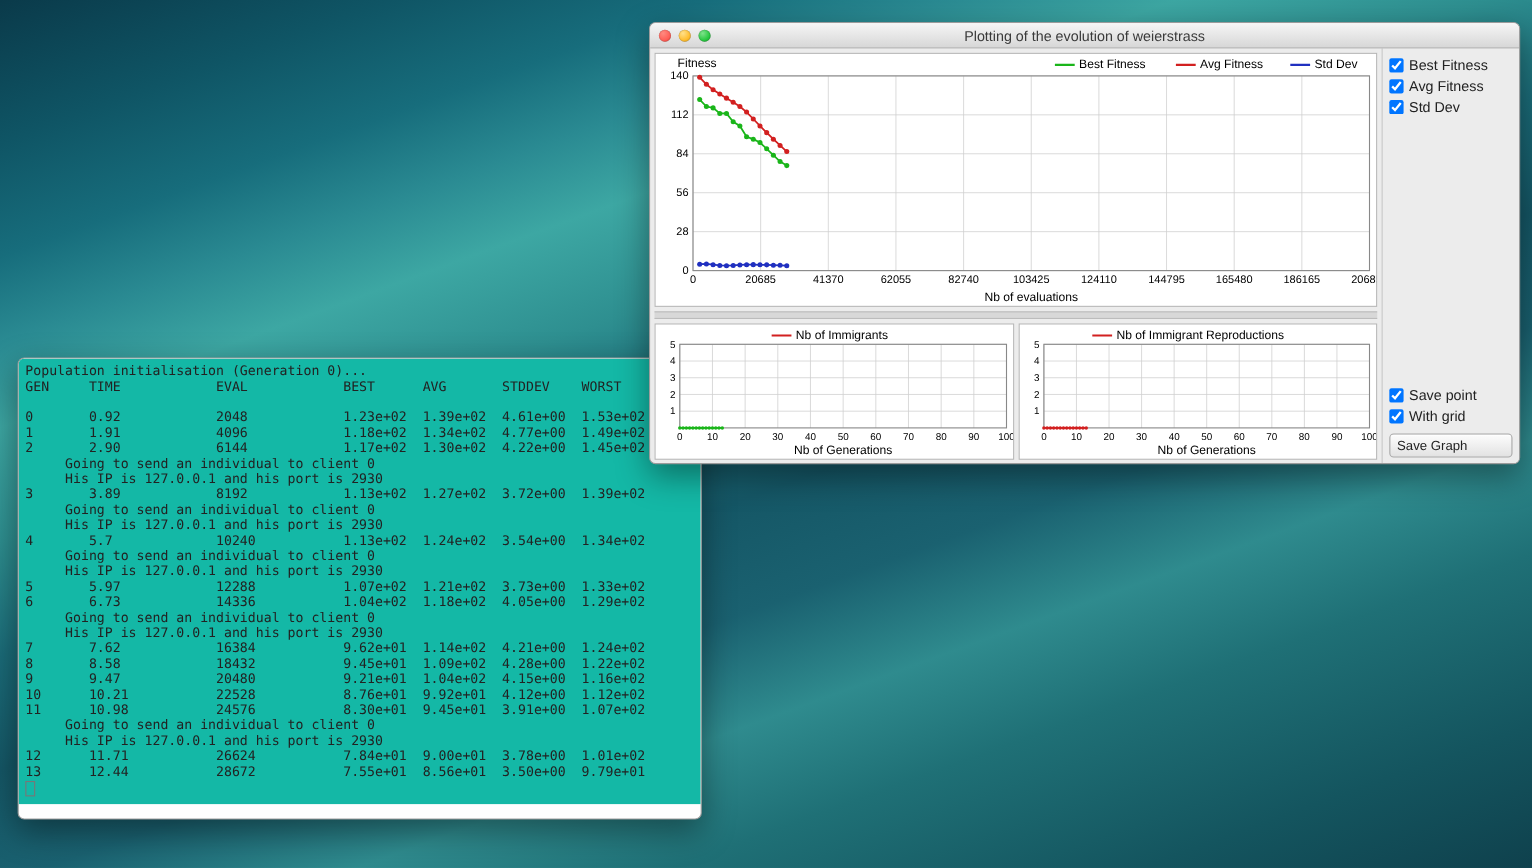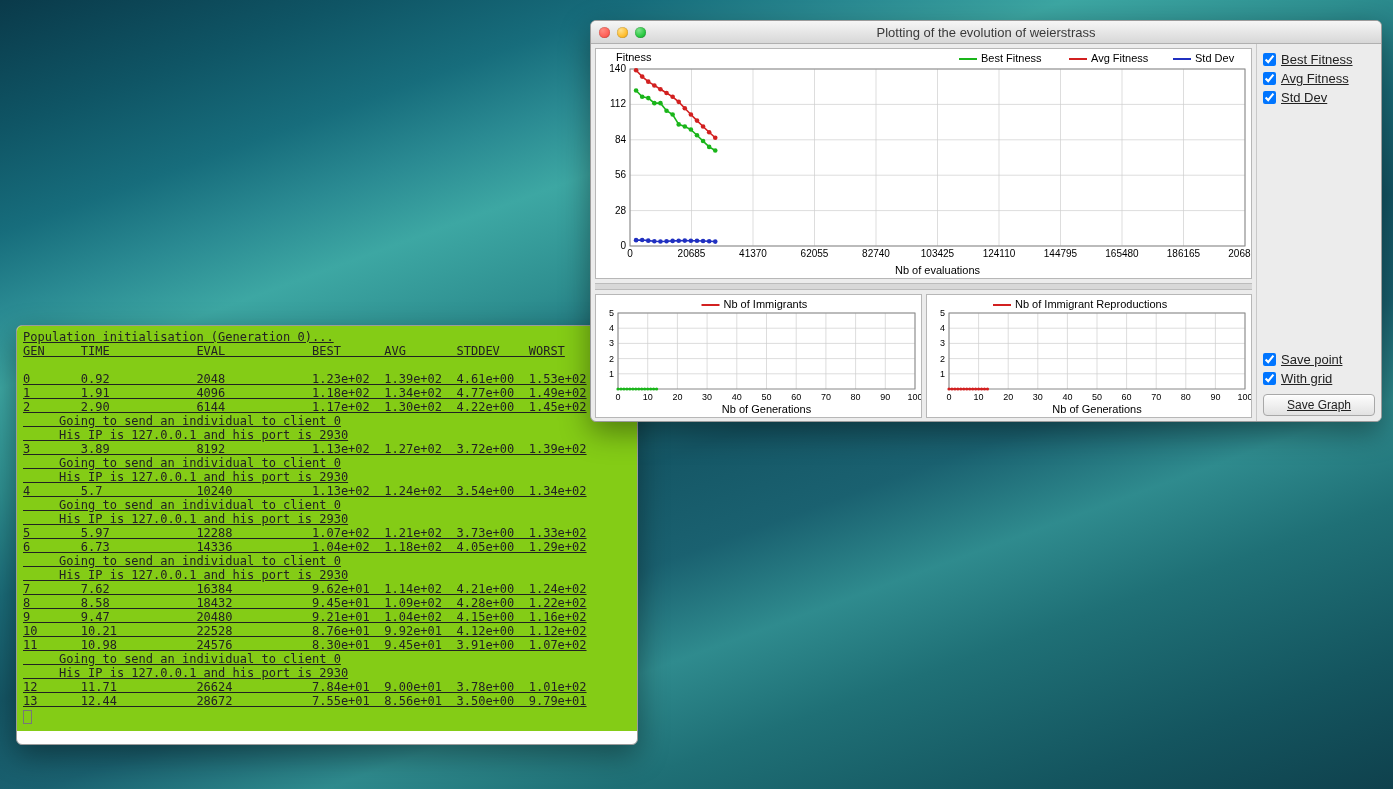--- a/index.html
+++ b/index.html
@@ -10,21 +10,20 @@
     overflow: hidden;
     color: #222;
   }
   .window {
     position: absolute;
     background: #ececec;
     border: 1px solid #9b9b9b;
     border-radius: 6px;
     box-shadow: 0 10px 30px rgba(0,0,0,0.4);
     overflow: hidden;
-    text-decoration: underline;
   }
   .titlebar {
     height: 22px;
     background: linear-gradient(#f6f6f6, #d7d7d7);
     border-bottom: 1px solid #b0b0b0;
     display: flex;
     align-items: center;
     position: relative;
   }
   .traffic {
@@ -65,21 +64,21 @@
     left: 16px; top: 325px; width: 620px; height: 418px;
     background: #fefefe;
   }
   #term .body {
     padding: 4px 6px;
     font-family: "Menlo", "Monaco", monospace;
     font-size: 12px;
     line-height: 14px;
     white-space: pre;
     color: #222;
-    background: #84cc16;
+    background: #14b8a6;
   }
   .cursor-block {
     display:inline-block; width:7px; height:12px;
     border:1px solid #777; margin-top:2px;
   }
 
   
   #plot {
     left: 590px; top: 20px; width: 790px; height: 400px;
     background: #ececec;
@@ -104,21 +103,21 @@
   }
   .chk { display:flex; align-items:center; gap:5px; margin:2px 0; font-size:13px; color:#222;}
   .chk input { margin:0; }
   .btn {
     margin-top:6px;
     background: linear-gradient(#fdfdfd,#e2e2e2);
     border:1px solid #a8a8a8;
     border-radius:4px;
     padding:3px 6px;
     font-size:12px;
-    text-align:center;
+    text-align:left;
     box-shadow: 0 1px 0 #fff inset;
   }
   .spacer { flex:1; }
 
   .chartbox {
     background: #fff;
     border: 1px solid #b7b7b7;
     position: relative;
   }
   .splitter { height:5px; background:#d8d8d8; border:1px solid #bcbcbc; border-left:none; border-right:none;}

